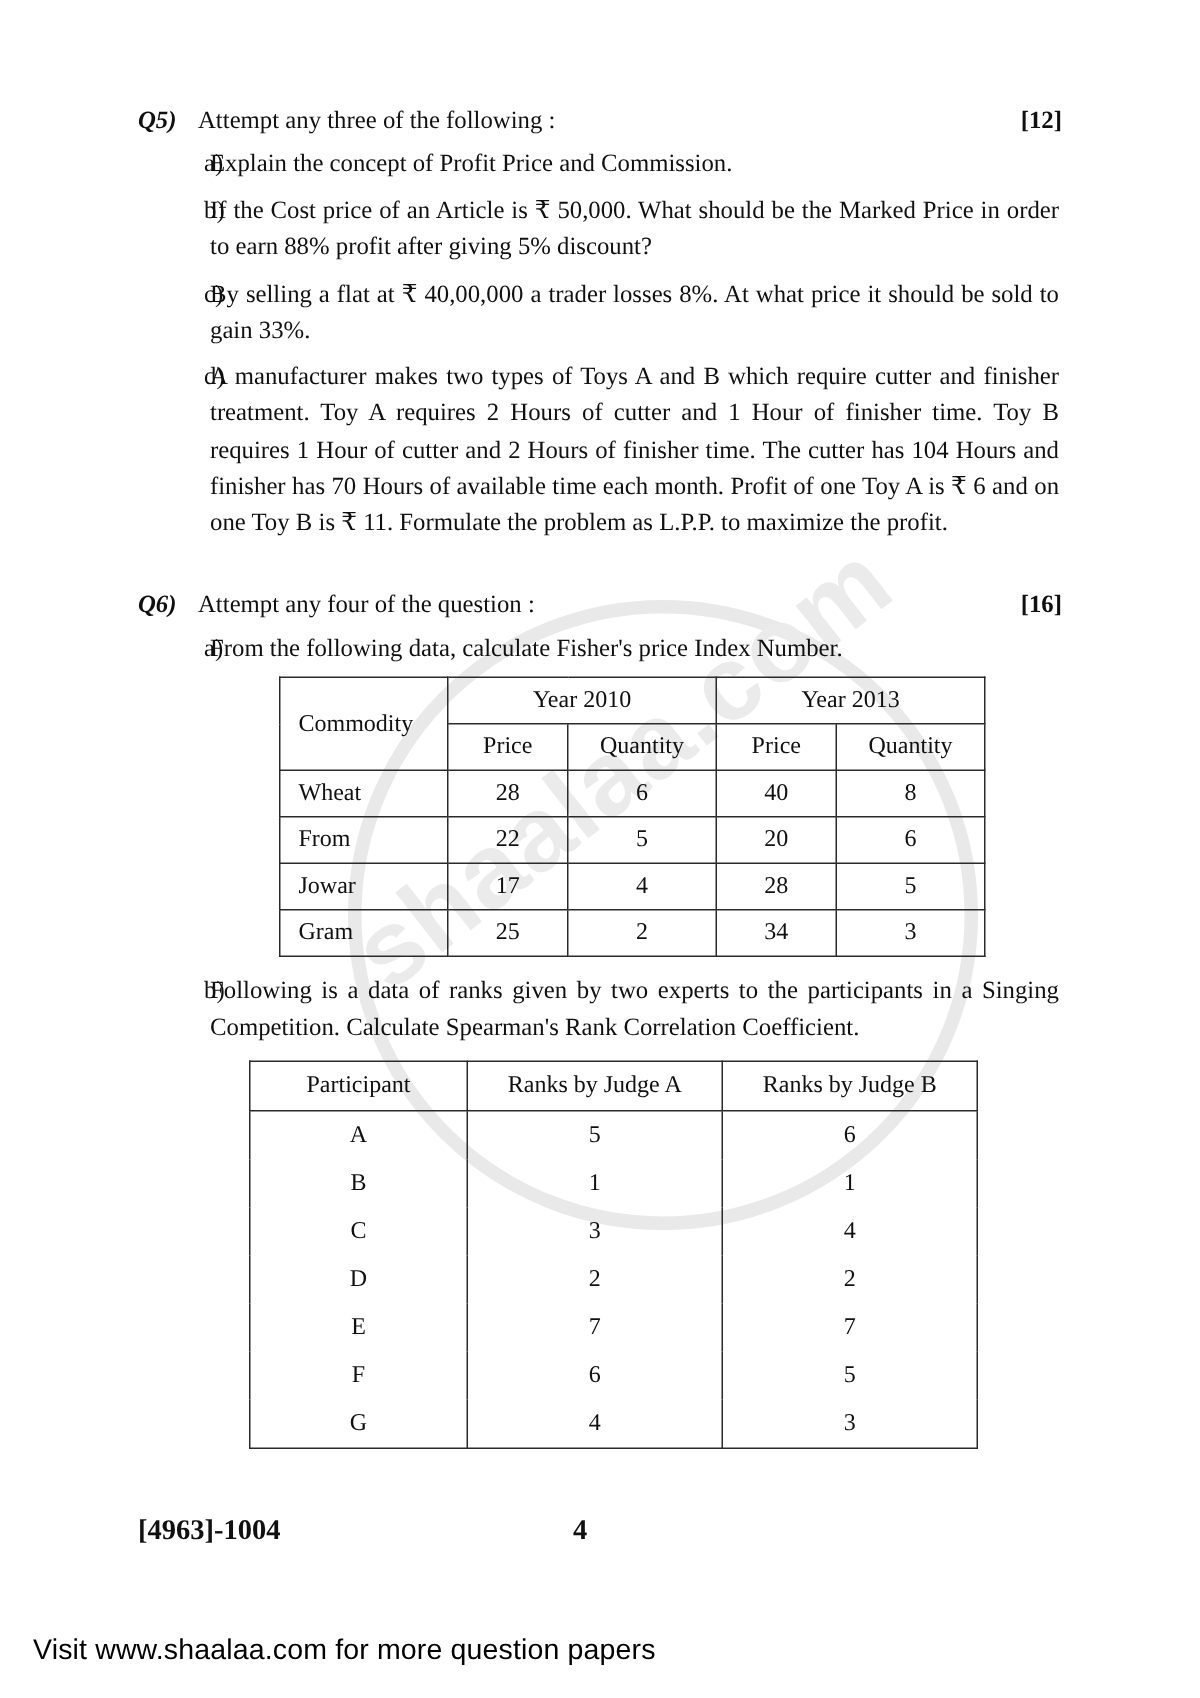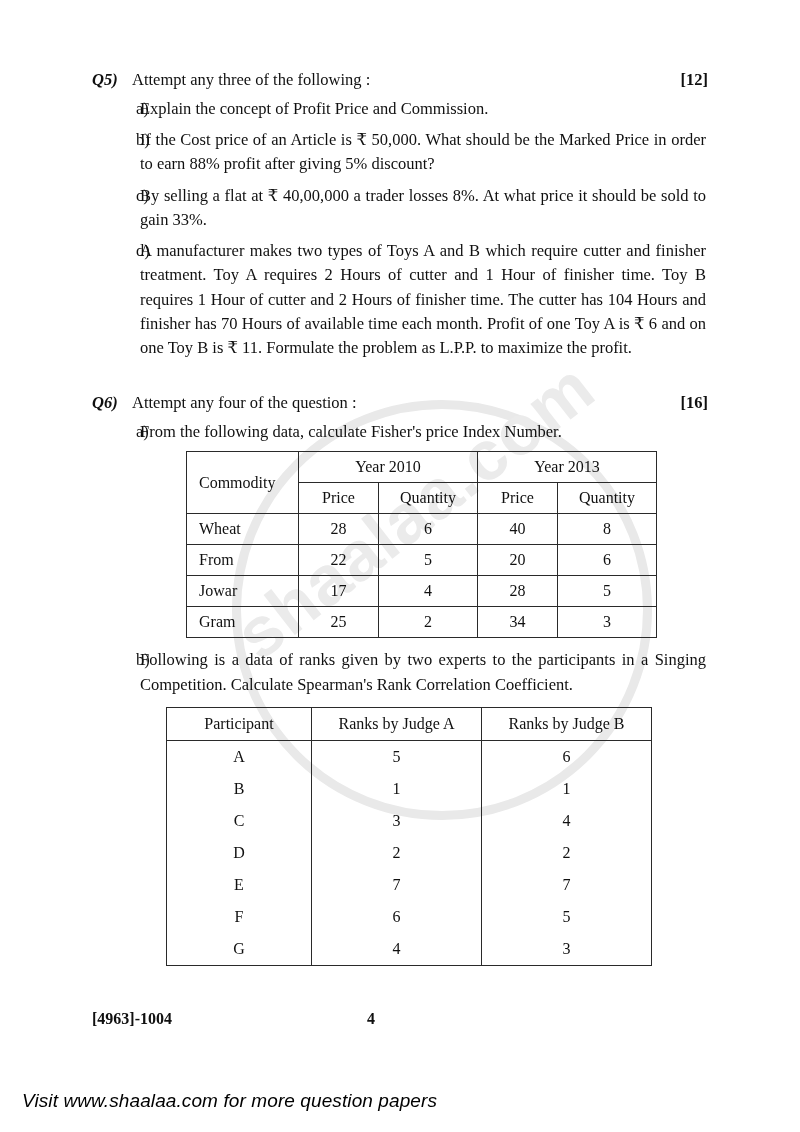--- a/index.html
+++ b/index.html
@@ -174,40 +174,39 @@
   .col-jb { width: 170px; }
 
   
   .paper-footer {
     position: absolute;
     left: 92px;
     top: 1010px;
     width: 616px;
     display: flex;
     align-items: flex-end;
-    font-size: 16px;
+    font-size: 19px;
     font-weight: 700;
   }
   .footer-code { flex: 0 0 auto; }
   .footer-page {
     flex: 0 0 auto;
     margin-left: 195px;
   }
 
   .site-banner {
     position: absolute;
     left: 22px;
     top: 1090px;
     font-family: "Liberation Sans", "DejaVu Sans", sans-serif;
     font-size: 19px;
     font-weight: 400;
     color: #000000;
     letter-spacing: 0.1px;
     z-index: 3;
-    font-style: italic;
   }
 </style>
 </head>
 <body>
 
 <div id="watermark">
   <div class="wm-ring"></div>
   <div class="wm-text">shaalaa.com</div>
 </div>
 

